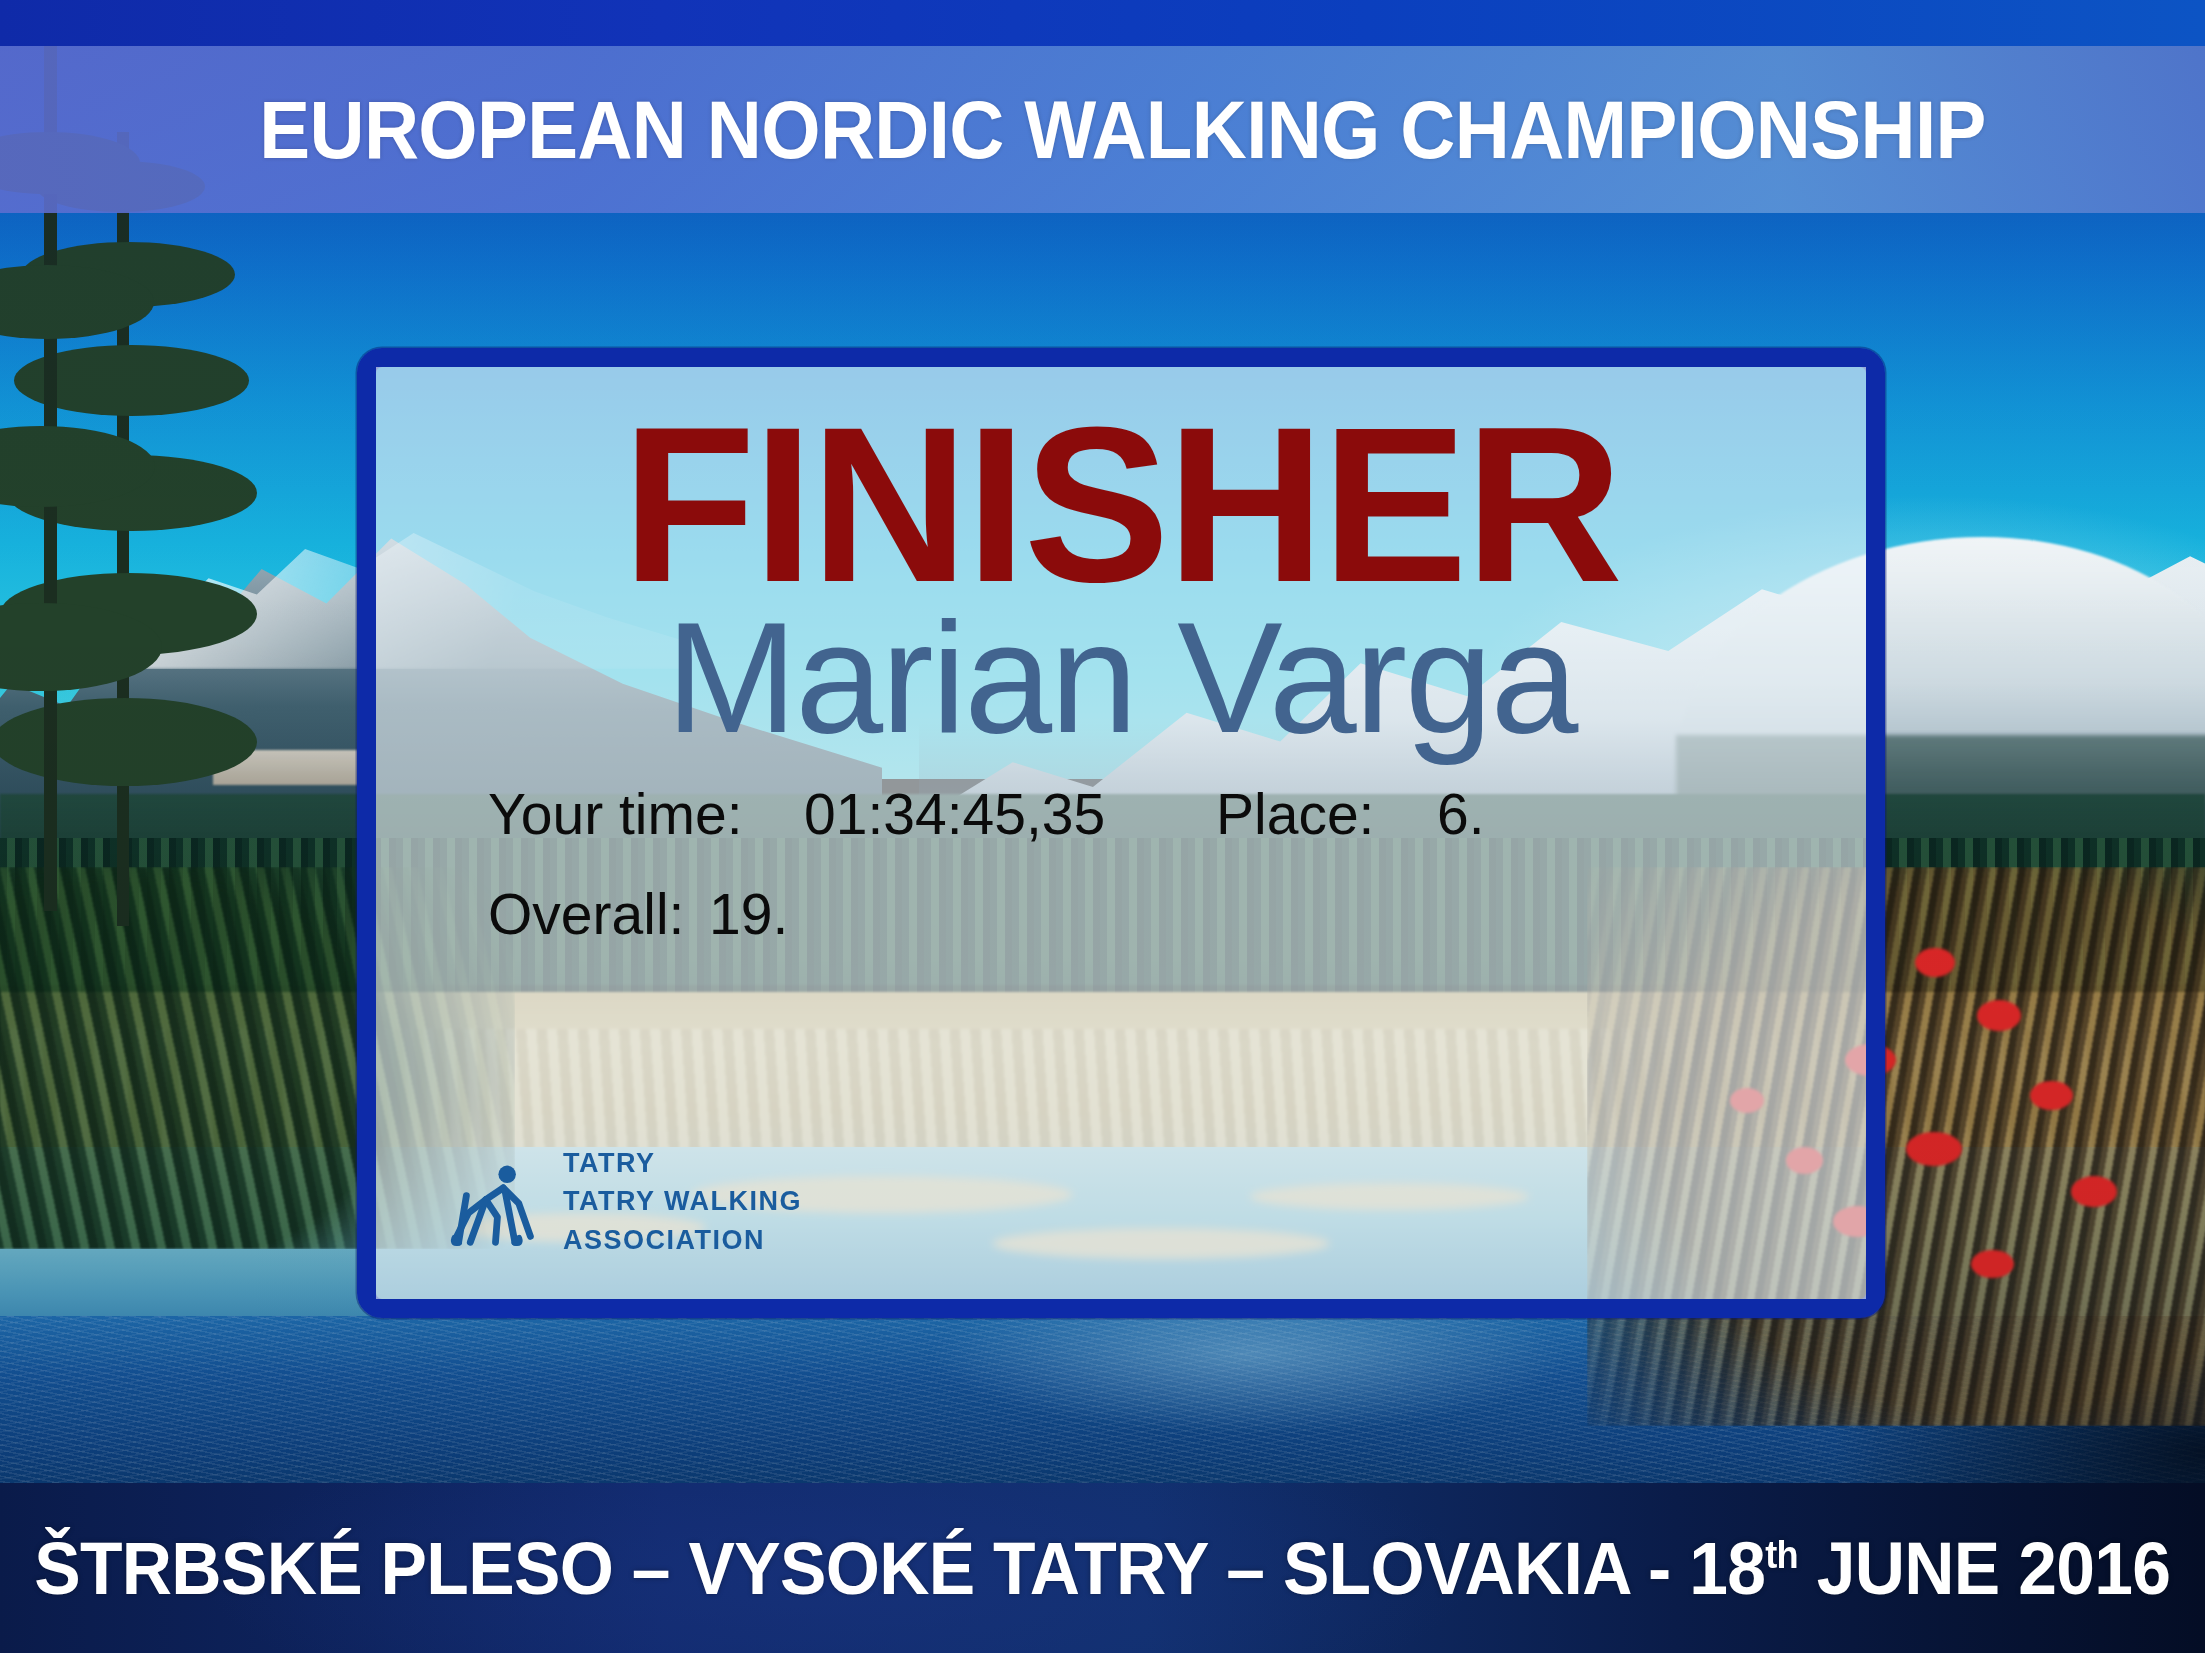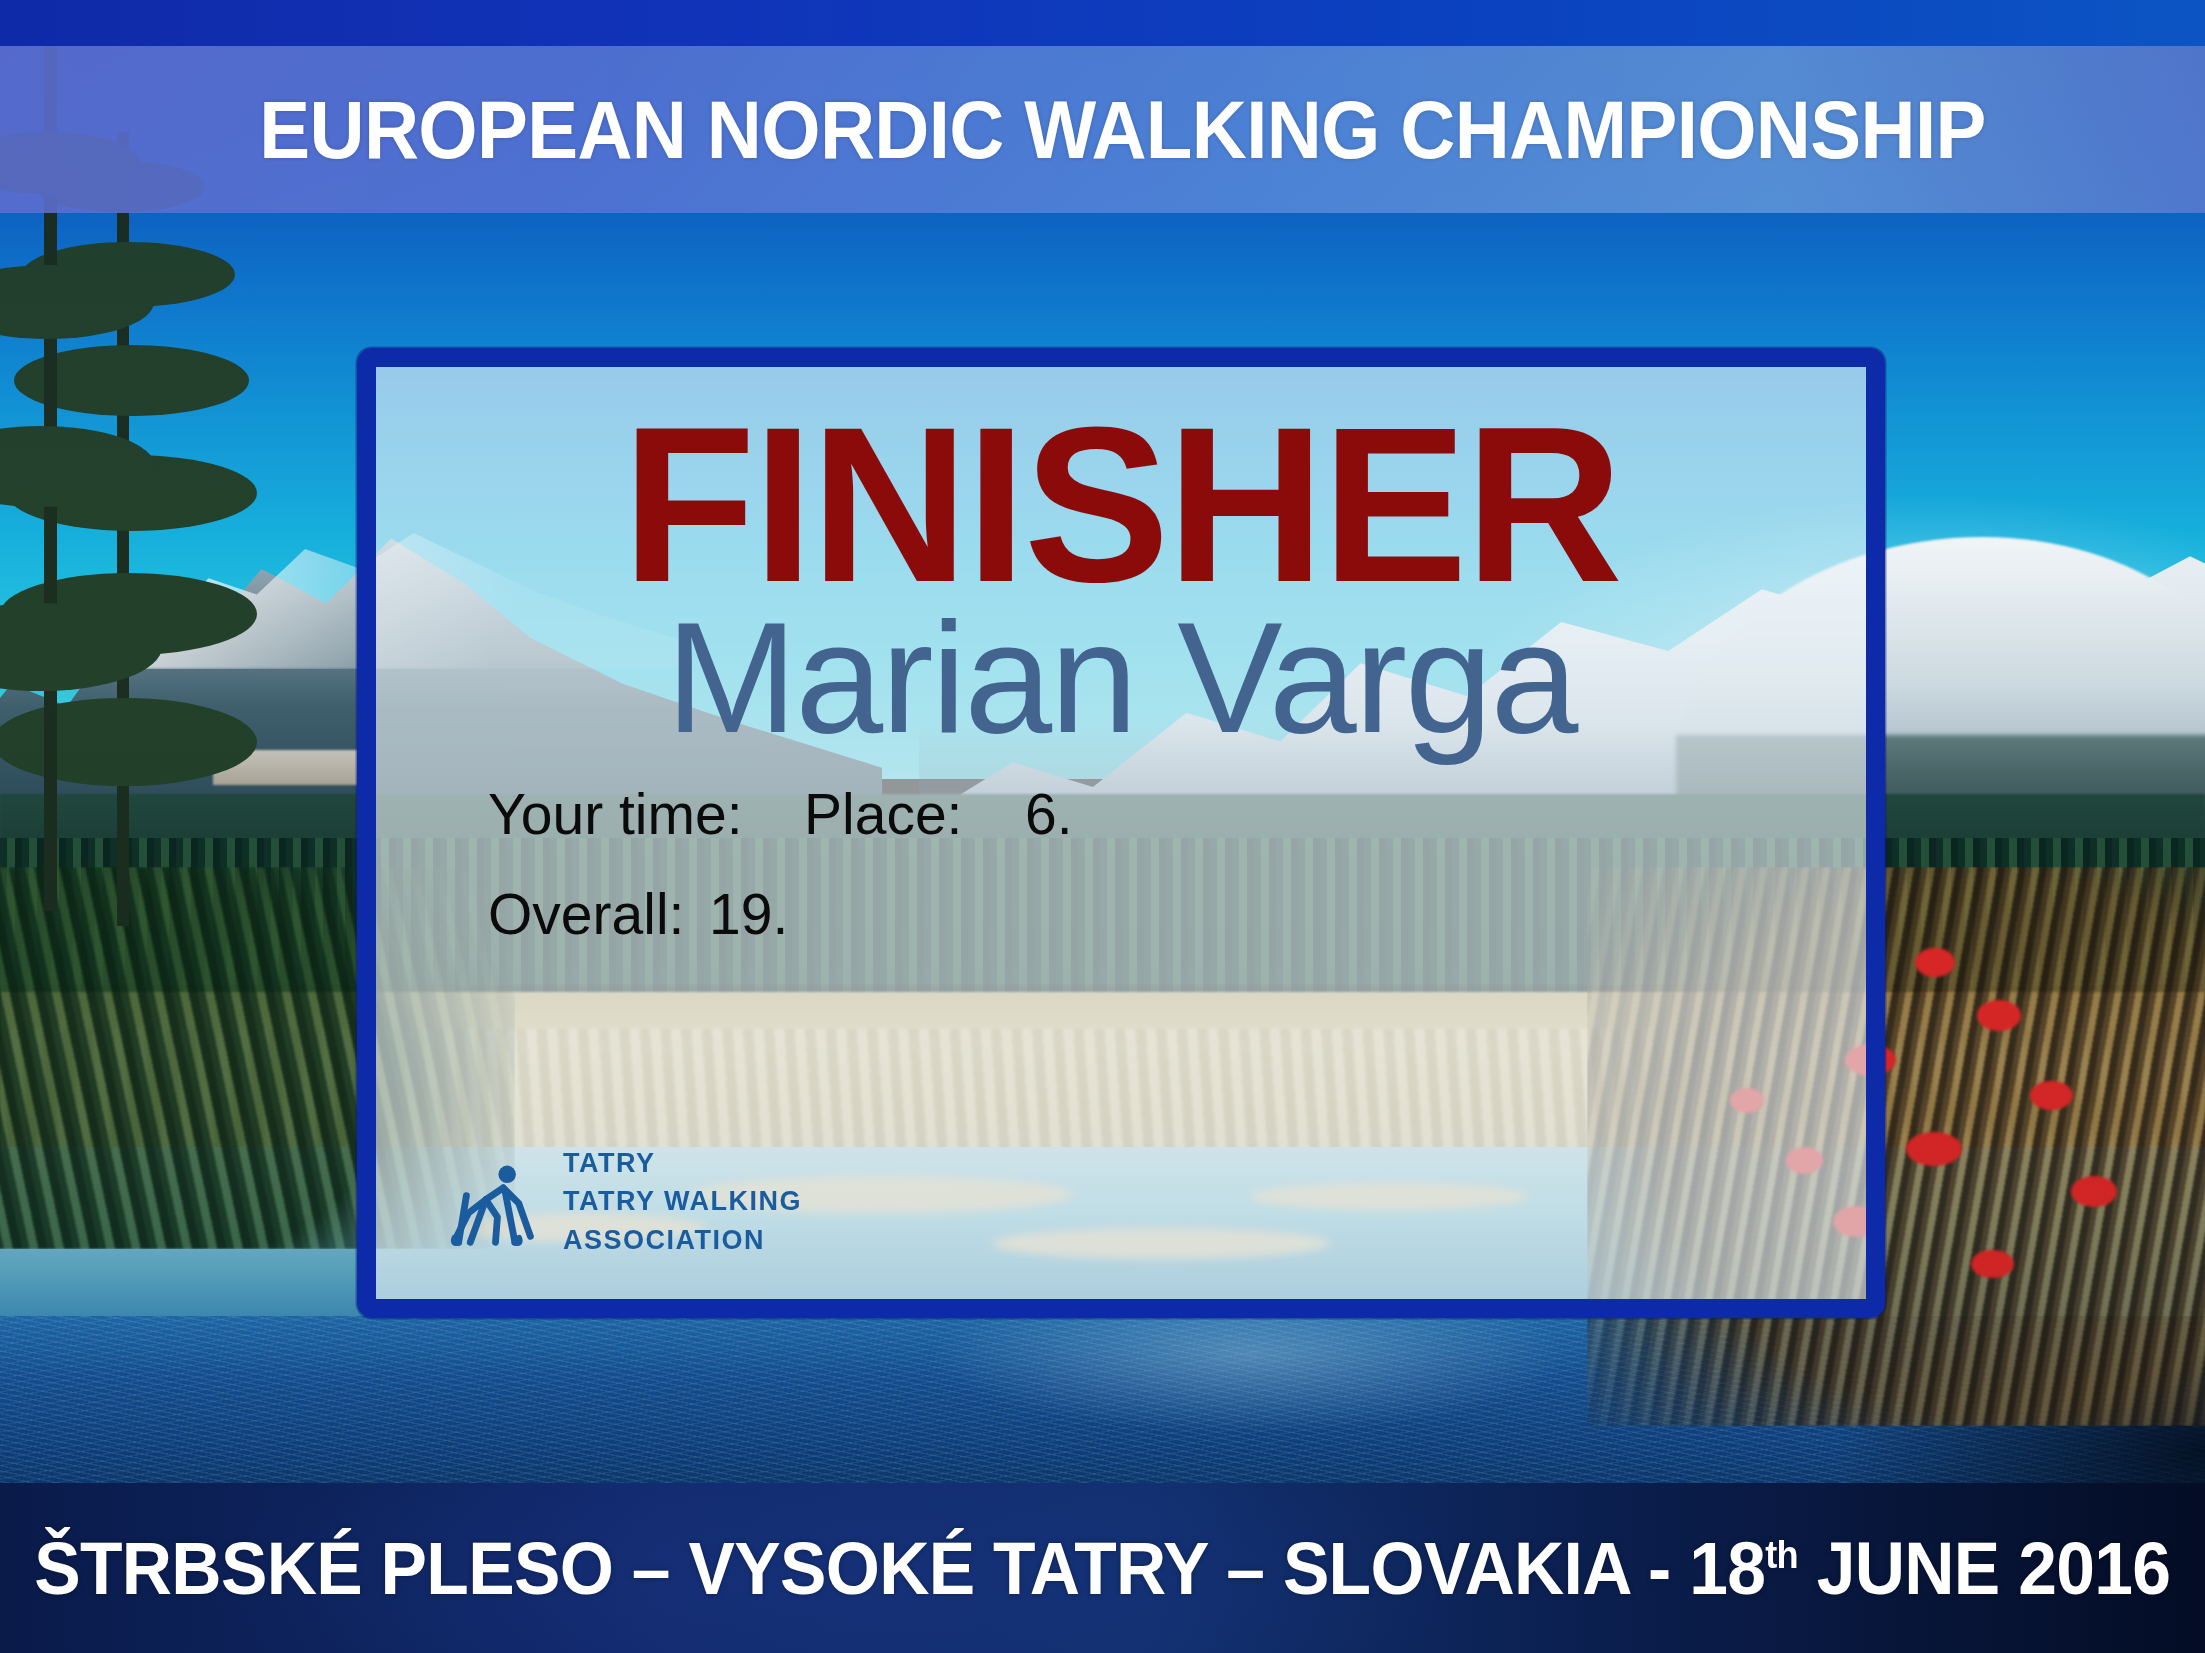--- a/index.html
+++ b/index.html
@@ -225,21 +225,21 @@
   .band-bottom-title{
     color:#ffffff;font-weight:bold;font-size:74px;line-height:1;
     letter-spacing:-0.7px;transform:scaleX(.94);white-space:nowrap;
     text-shadow:0 0 5.9px rgba(0,0,0,.35);
   }
   .band-bottom-title sup{font-size:.52em;vertical-align:super;}
 
   
   .cert{
     position:absolute;left:357px;top:348px;width:1528px;height:970px;
-    border:19px solid #0d2aa8;border-radius:15px;
+    border:19px solid #0d2aa8;border-radius:25px;
     box-sizing:border-box;
     box-shadow:0 0 0 1.5px rgba(8,24,110,.45);
   }
   .cert-inner{
     position:relative;width:100%;height:100%;
     background:rgba(236,243,248,.62);
     display:flex;flex-direction:column;
     padding:28px 41px 0 41px;box-sizing:border-box;
   }
 
@@ -351,20 +351,21 @@
     <div class="cert-inner">
 
       <div class="finisher">FINISHER</div>
 
       <div class="athlete">Marian Varga</div>
 
       <div class="details">
 
         <div class="det-row">
           <span class="det-label">Your time:</span>
+          <span class="det-value">01:34:45,35</span>
           <span class="det-label2">Place:</span>
           <span class="det-value2">6.</span>
         </div>
 
         <div class="det-row">
           <span class="det-label2">Overall:</span>
           <span class="det-value2">19.</span>
         </div>
 
       </div>

